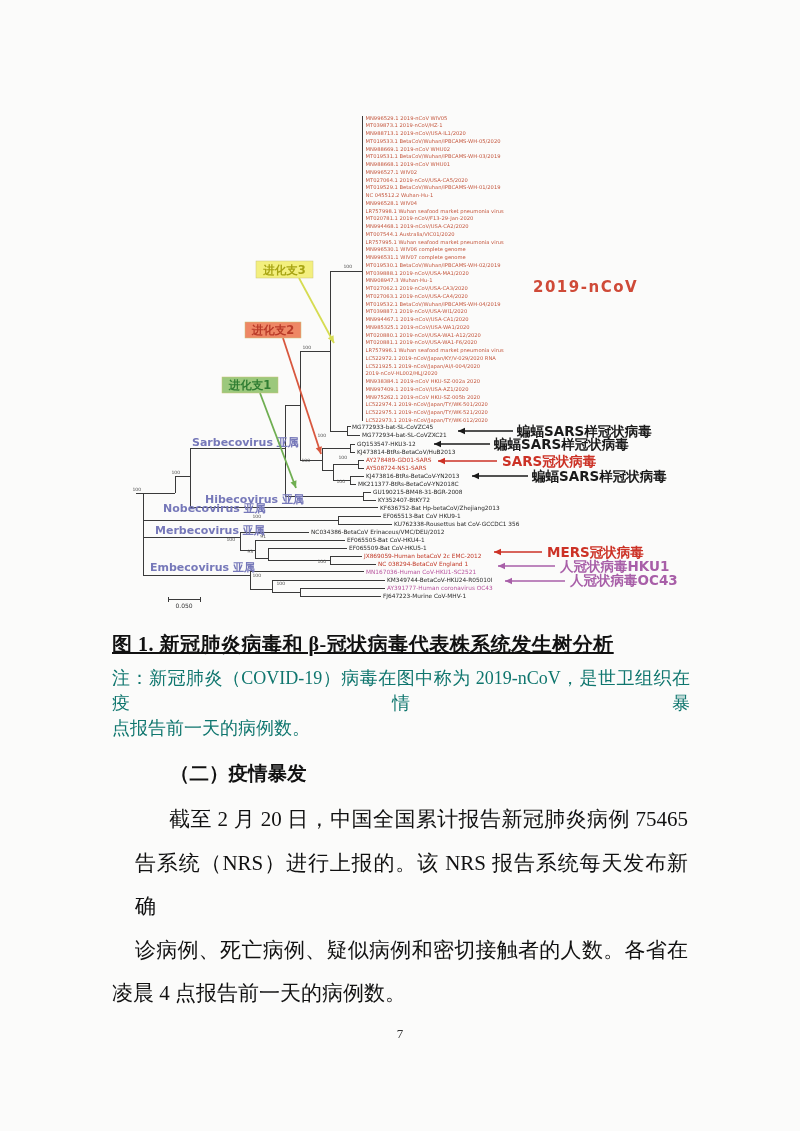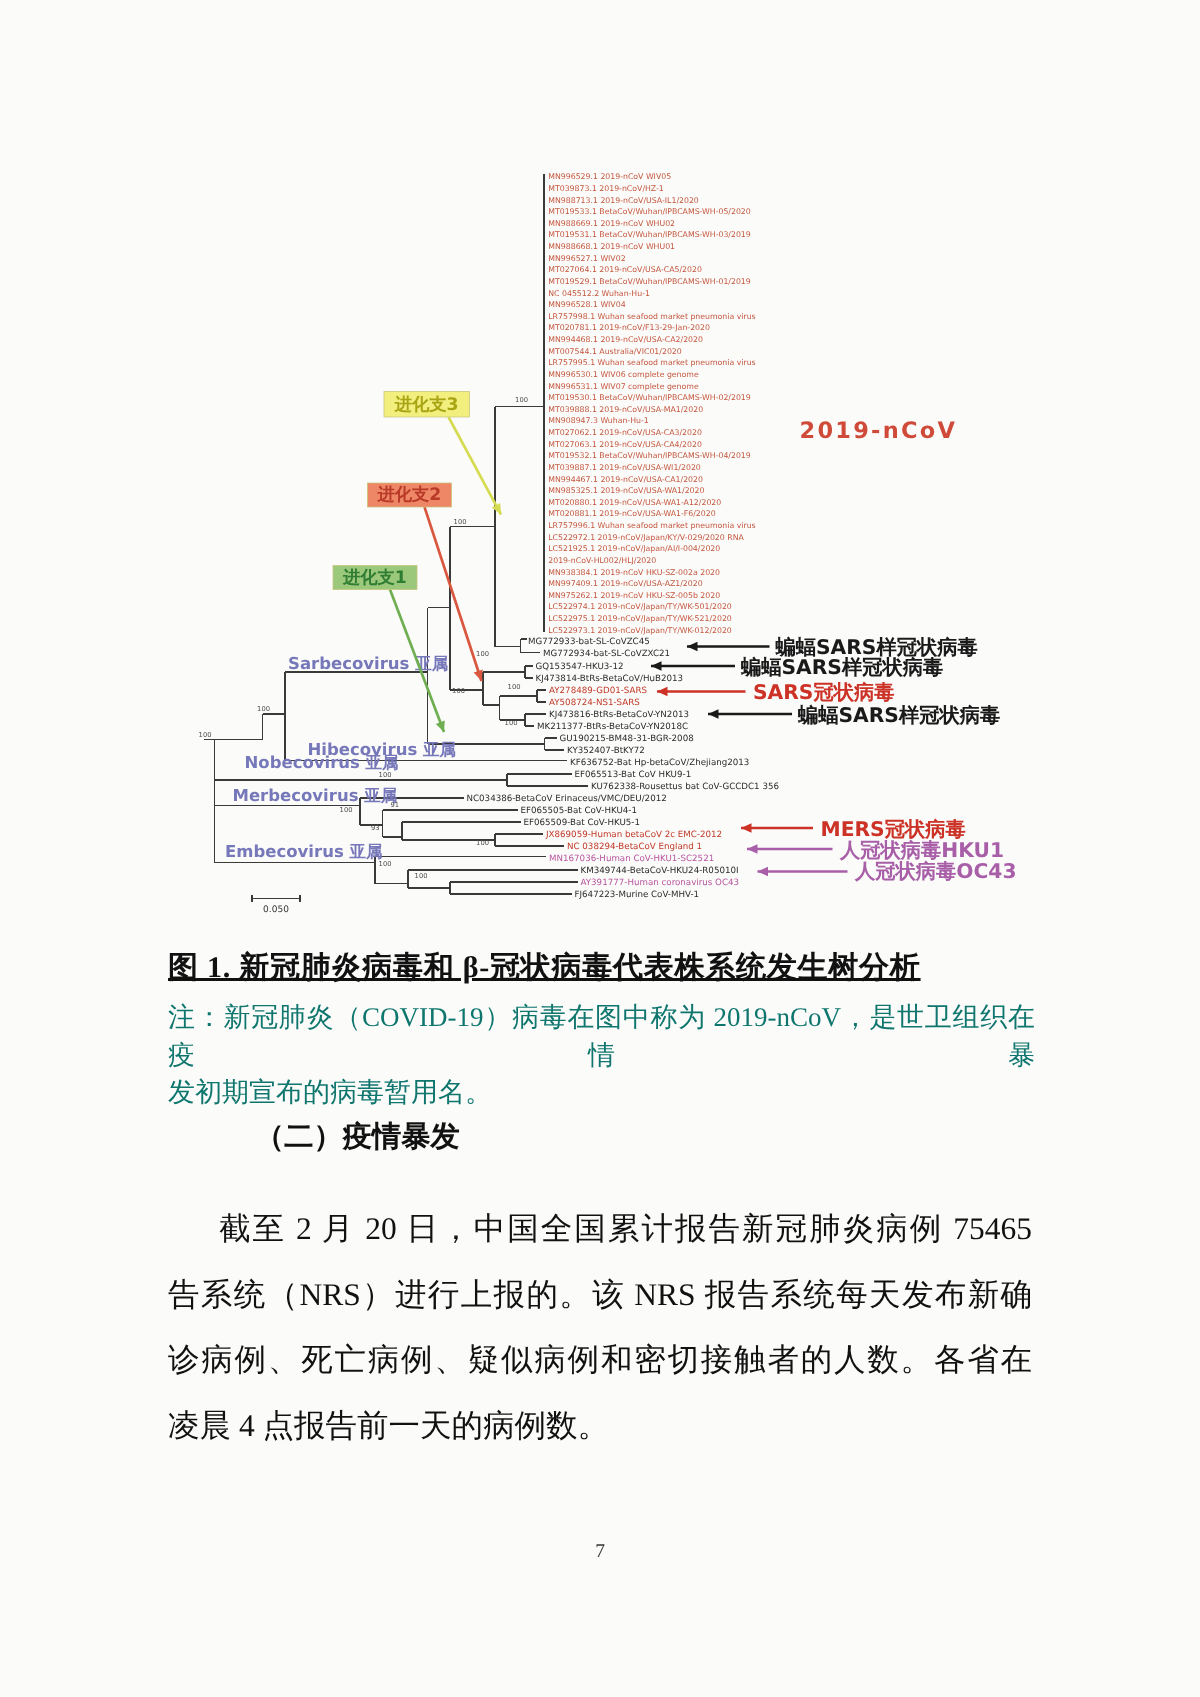--- a/index.html
+++ b/index.html
@@ -5,23 +5,23 @@
   html,body{margin:0;padding:0;}
   body{width:800px;height:1131px;background:#fbfbfa;position:relative;
        font-family:"Liberation Serif","DejaVu Serif",serif;color:#111;}
   .page{position:absolute;inset:0;}
   .abs{position:absolute;box-sizing:border-box;}
   #tree{position:absolute;top:0;left:0;}
   #tree text{font-family:"DejaVu Sans","Liberation Sans",sans-serif;}
   .caption{top:631px;left:112px;width:578px;font-size:20px;font-weight:bold;letter-spacing:.5px;text-decoration:underline;}
   .note{top:666px;left:112px;width:578px;font-size:18px;line-height:25px;color:#0f766e;}
   .note-l1{text-align:justify;text-align-last:justify;}
-  .heading{top:744px;left:170px;font-size:19.5px;font-weight:bold;}
+  .heading{top:760px;left:170px;font-size:19.5px;font-weight:bold;}
   .para{top:798px;left:112px;width:576px;font-size:21px;line-height:43.5px;}
-  .j{text-align:justify;text-align-last:justify;}
+  .j{text-align:justify;text-align-last:justify;margin-left:23px;}
   .ind{padding-left:34px;}
   .pagenum{top:1026px;left:0;width:800px;text-align:center;font-size:13px;color:#333;}
 </style>
 </head>
 <body>
 
 <div class="page">
 
   <svg id="tree" width="800" height="620" viewBox="0 0 800 620">
     <g stroke="#3a3a3a" stroke-width="1" fill="none" shape-rendering="crispEdges">
@@ -163,21 +163,21 @@
         <line x1="565" y1="581" x2="505" y2="581" stroke="#a85fa8" stroke-width="1.6"></line>
         <polygon points="505,581 512,584.2 512,577.8" fill="#a85fa8"></polygon>
         <text x="570" y="585" font-size="13.5" font-weight="bold" fill="#a85fa8">人冠状病毒OC43</text>
       </g>
   </svg>
 
   <div class="abs caption">图 1. 新冠肺炎病毒和 β-冠状病毒代表株系统发生树分析</div>
 
   <div class="abs note">
     <div class="note-l1">注：新冠肺炎（COVID-19）病毒在图中称为 2019-nCoV，是世卫组织在疫情暴</div>
-    <div>发初期宣布的病毒暂用名。</div>
+    <div>点报告前一天的病例数。</div>
   </div>
 
   <div class="abs heading">（二）疫情暴发</div>
 
   <div class="abs para">
     <div class="j ind">截至 2 月 20 日，中国全国累计报告新冠肺炎病例 75465</div>
     <div class="j">告系统（NRS）进行上报的。该 NRS 报告系统每天发布新确</div>
     <div class="j">诊病例、死亡病例、疑似病例和密切接触者的人数。各省在</div>
     <div>凌晨 4 点报告前一天的病例数。</div>
   </div>

